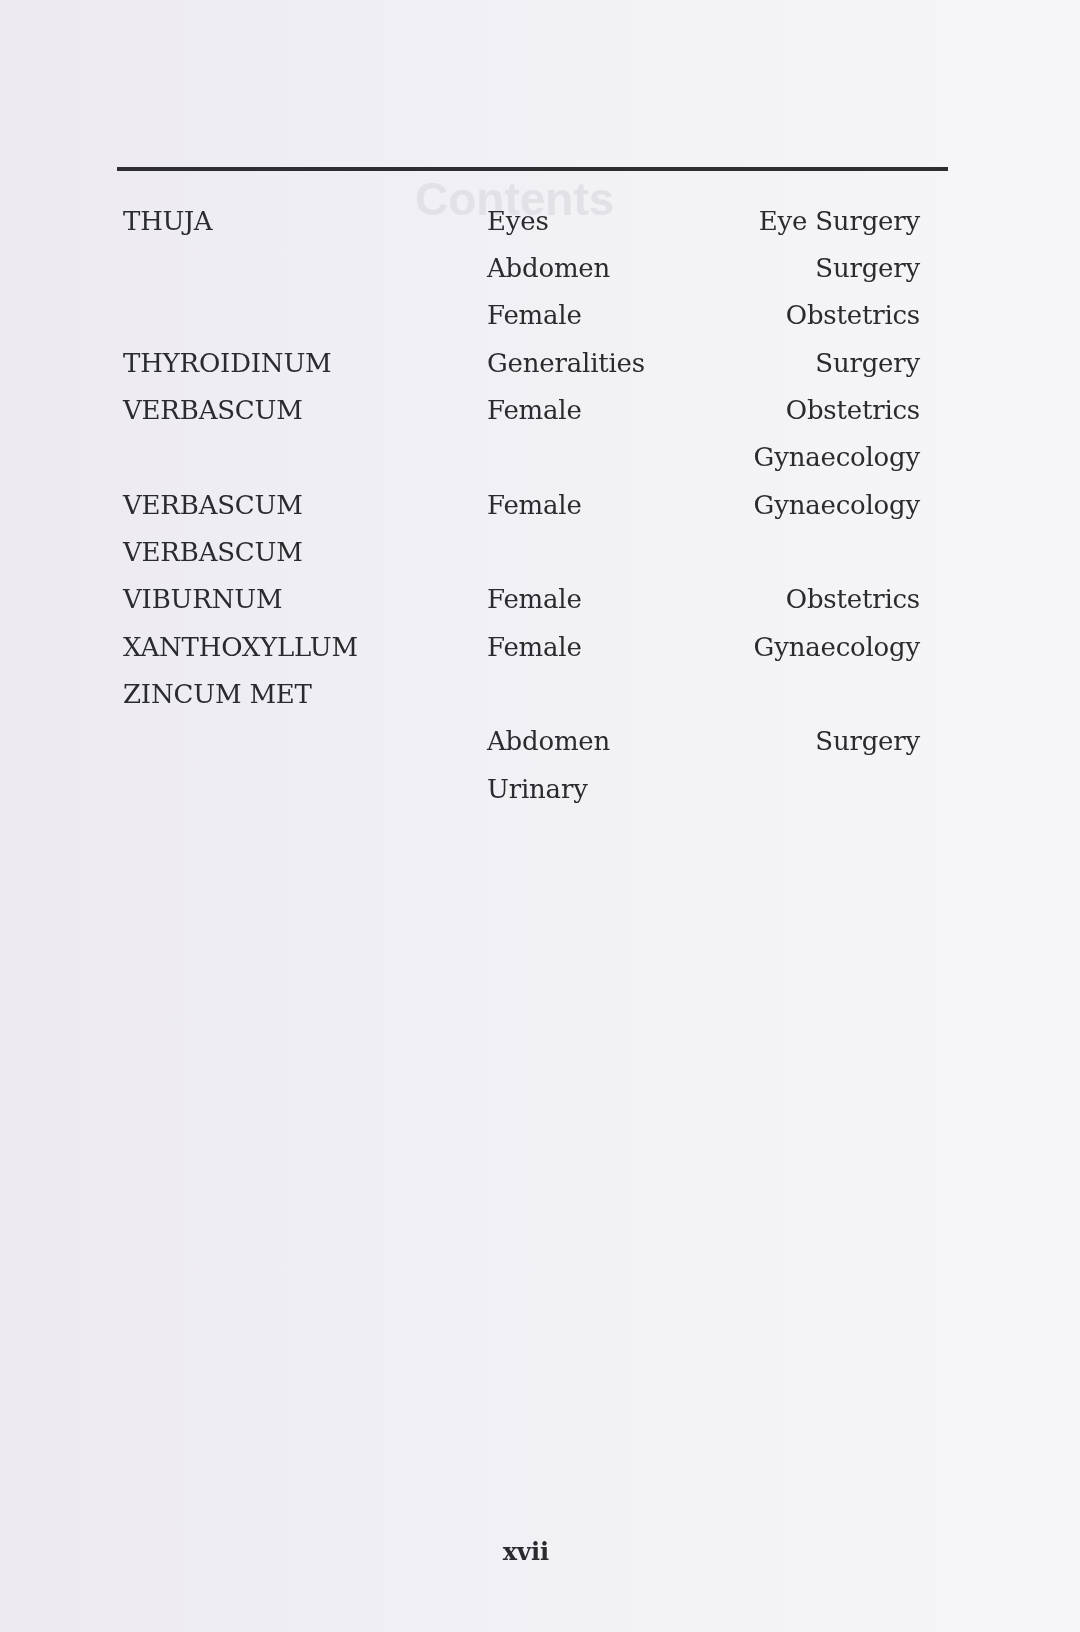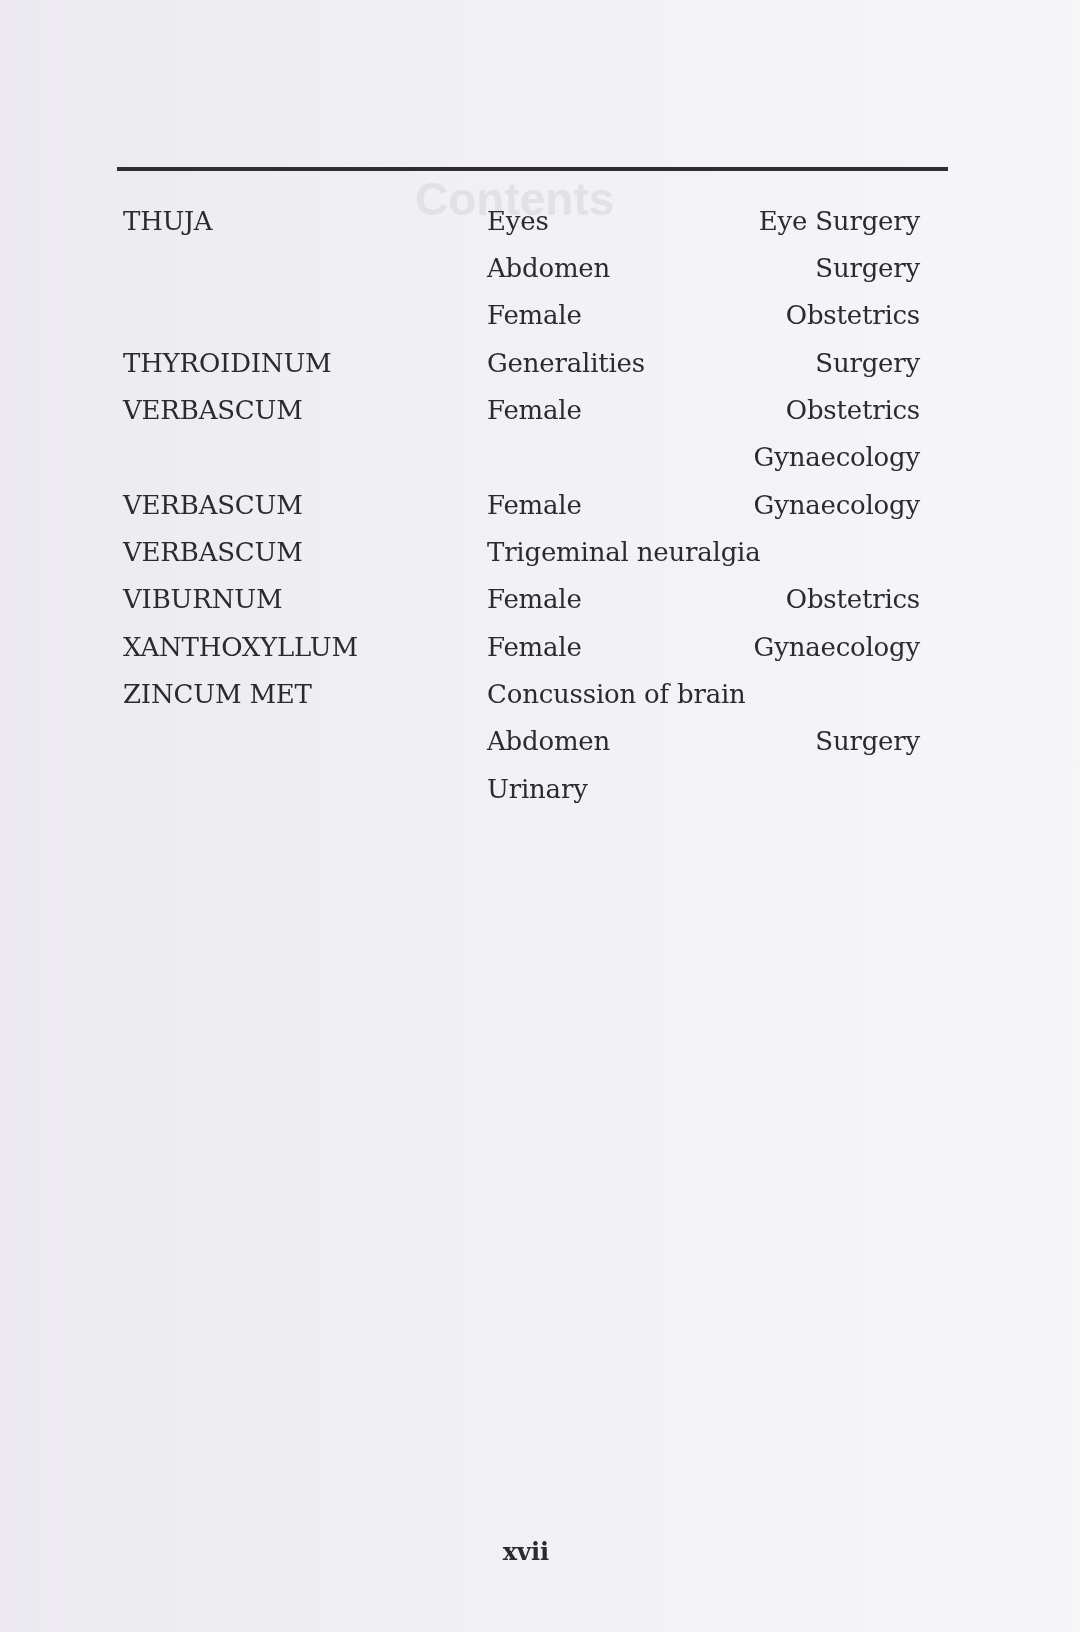--- a/index.html
+++ b/index.html
@@ -74,36 +74,34 @@
     <span class="cell c-region"></span>
     <span class="cell c-spec">Gynaecology</span>
   </div>
   <div class="row" style="top:480px">
     <span class="cell c-remedy">VERBASCUM</span>
     <span class="cell c-region">Female</span>
     <span class="cell c-spec">Gynaecology</span>
   </div>
   <div class="row" style="top:527px">
     <span class="cell c-remedy">VERBASCUM</span>
-    <span class="cell c-region">Trigeminal  neuralgia</span>
     <span class="cell c-spec"></span>
   </div>
   <div class="row" style="top:574px">
     <span class="cell c-remedy">VIBURNUM</span>
     <span class="cell c-region">Female</span>
     <span class="cell c-spec">Obstetrics</span>
   </div>
   <div class="row" style="top:622px">
     <span class="cell c-remedy">XANTHOXYLLUM</span>
     <span class="cell c-region">Female</span>
     <span class="cell c-spec">Gynaecology</span>
   </div>
   <div class="row" style="top:669px">
     <span class="cell c-remedy">ZINCUM MET</span>
-    <span class="cell c-region">Concussion of brain</span>
     <span class="cell c-spec"></span>
   </div>
   <div class="row" style="top:716px">
     <span class="cell c-remedy"></span>
     <span class="cell c-region">Abdomen</span>
     <span class="cell c-spec">Surgery</span>
   </div>
   <div class="row" style="top:764px">
     <span class="cell c-remedy"></span>
     <span class="cell c-region">Urinary</span>

